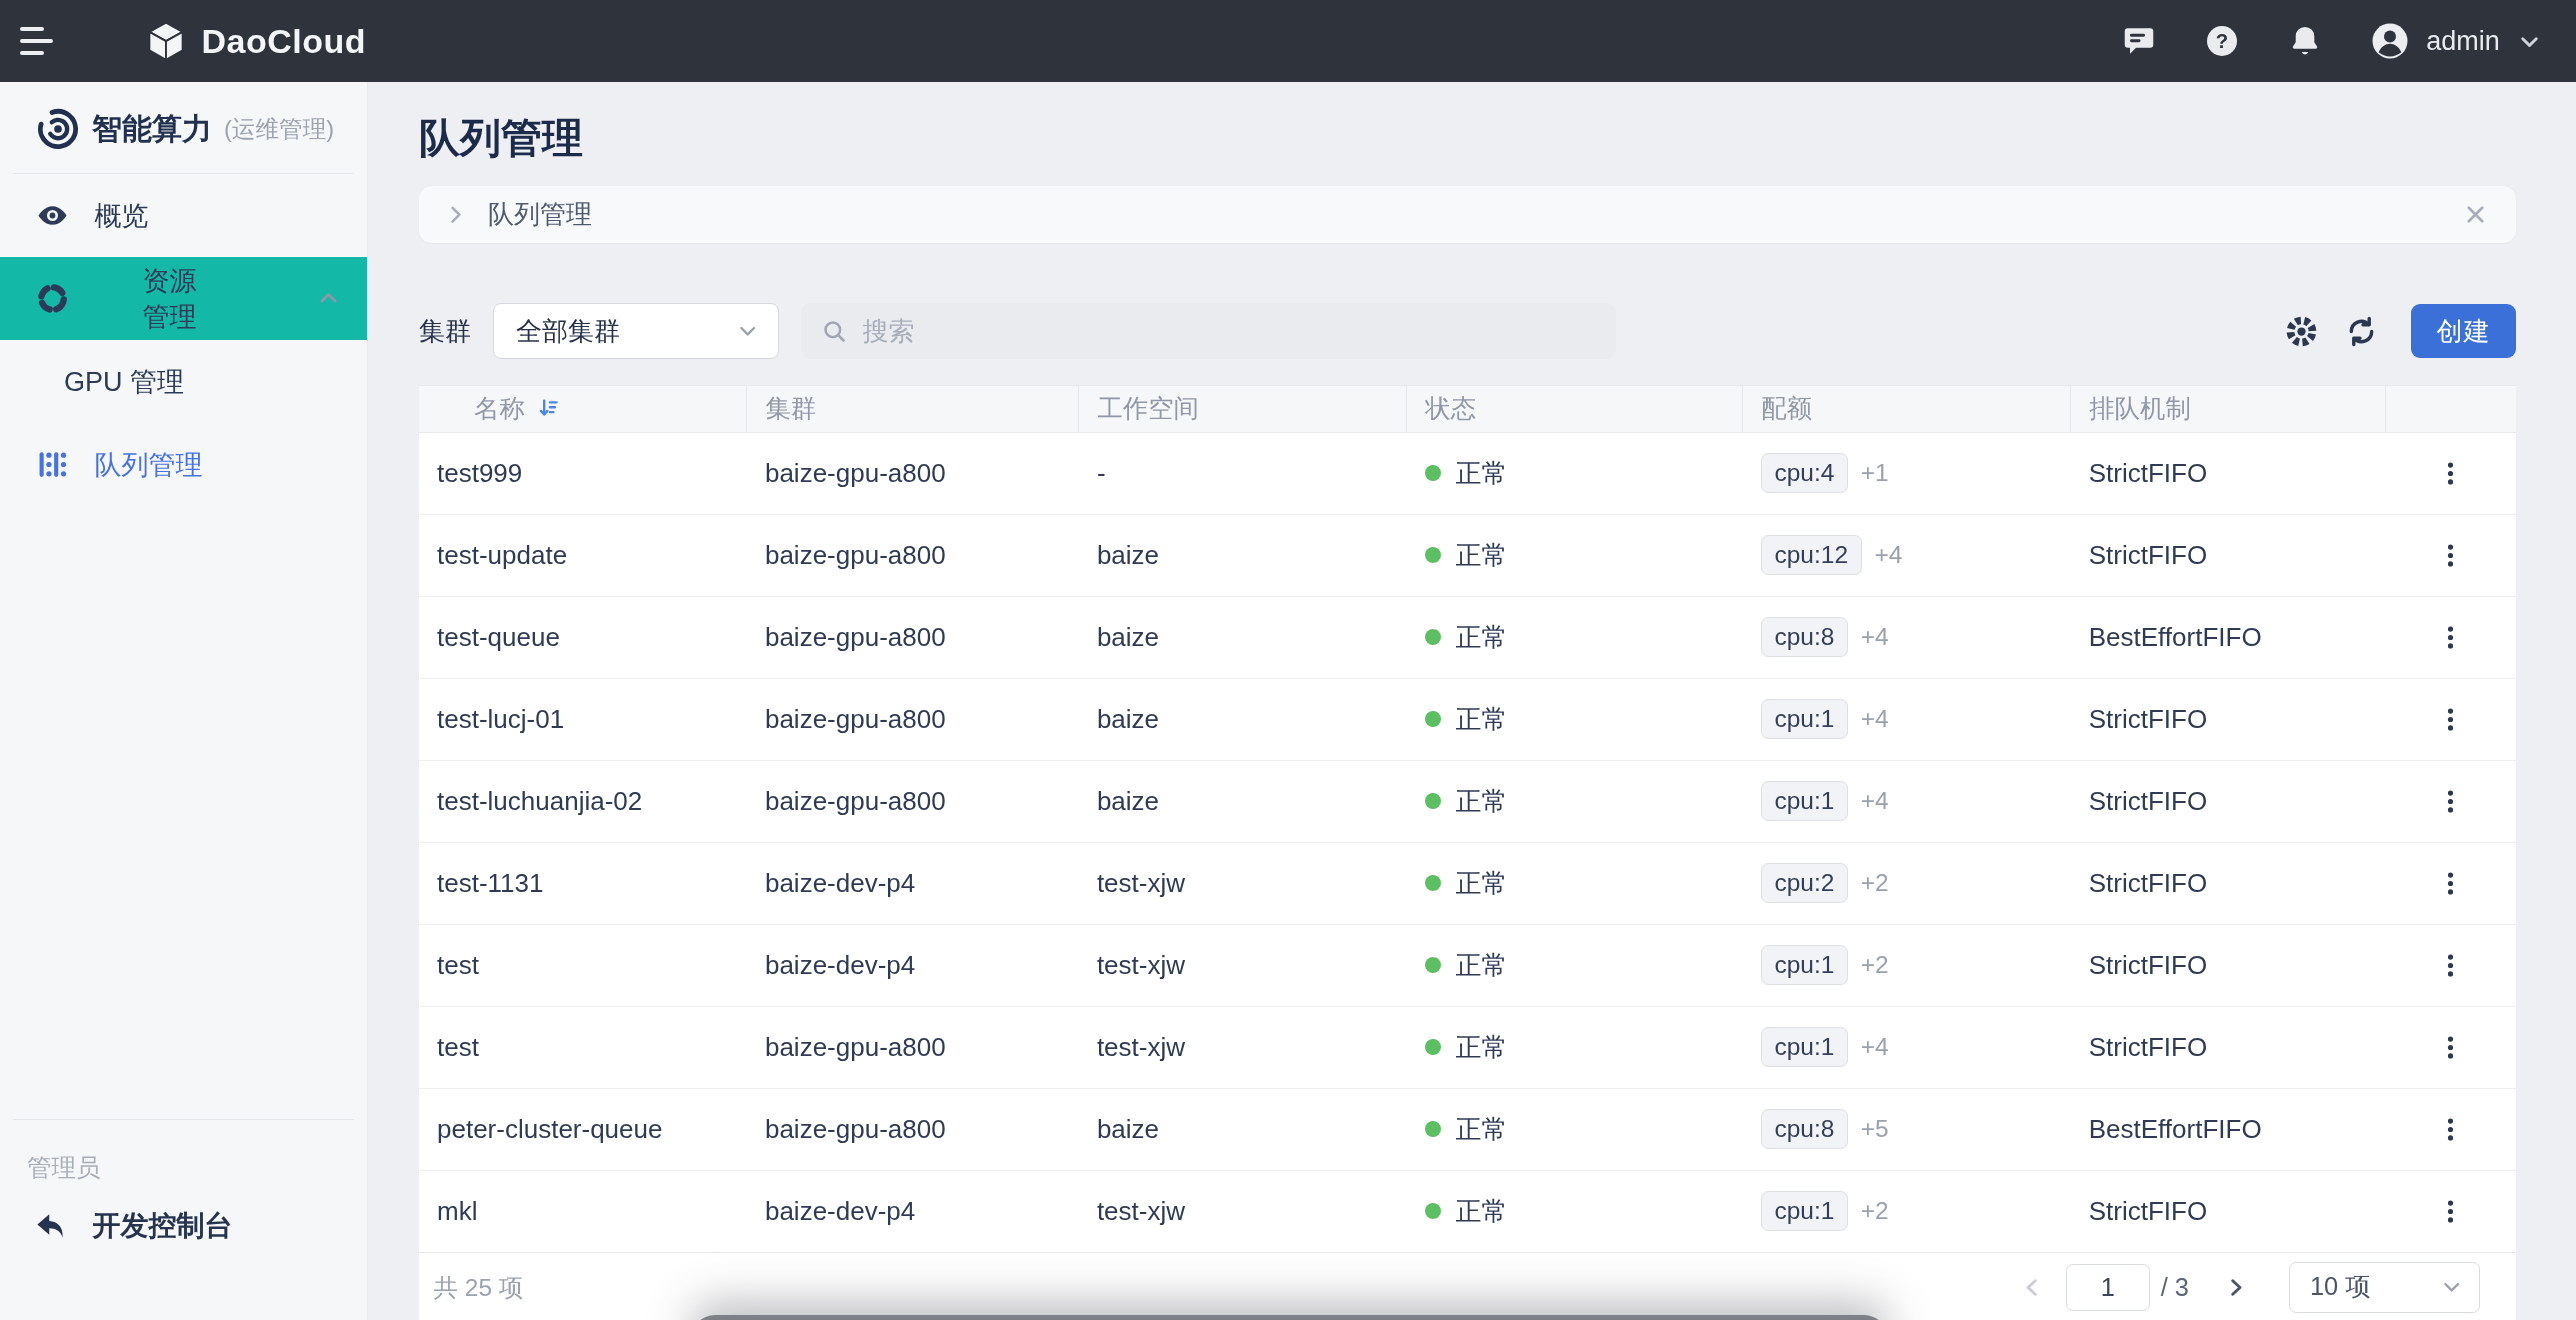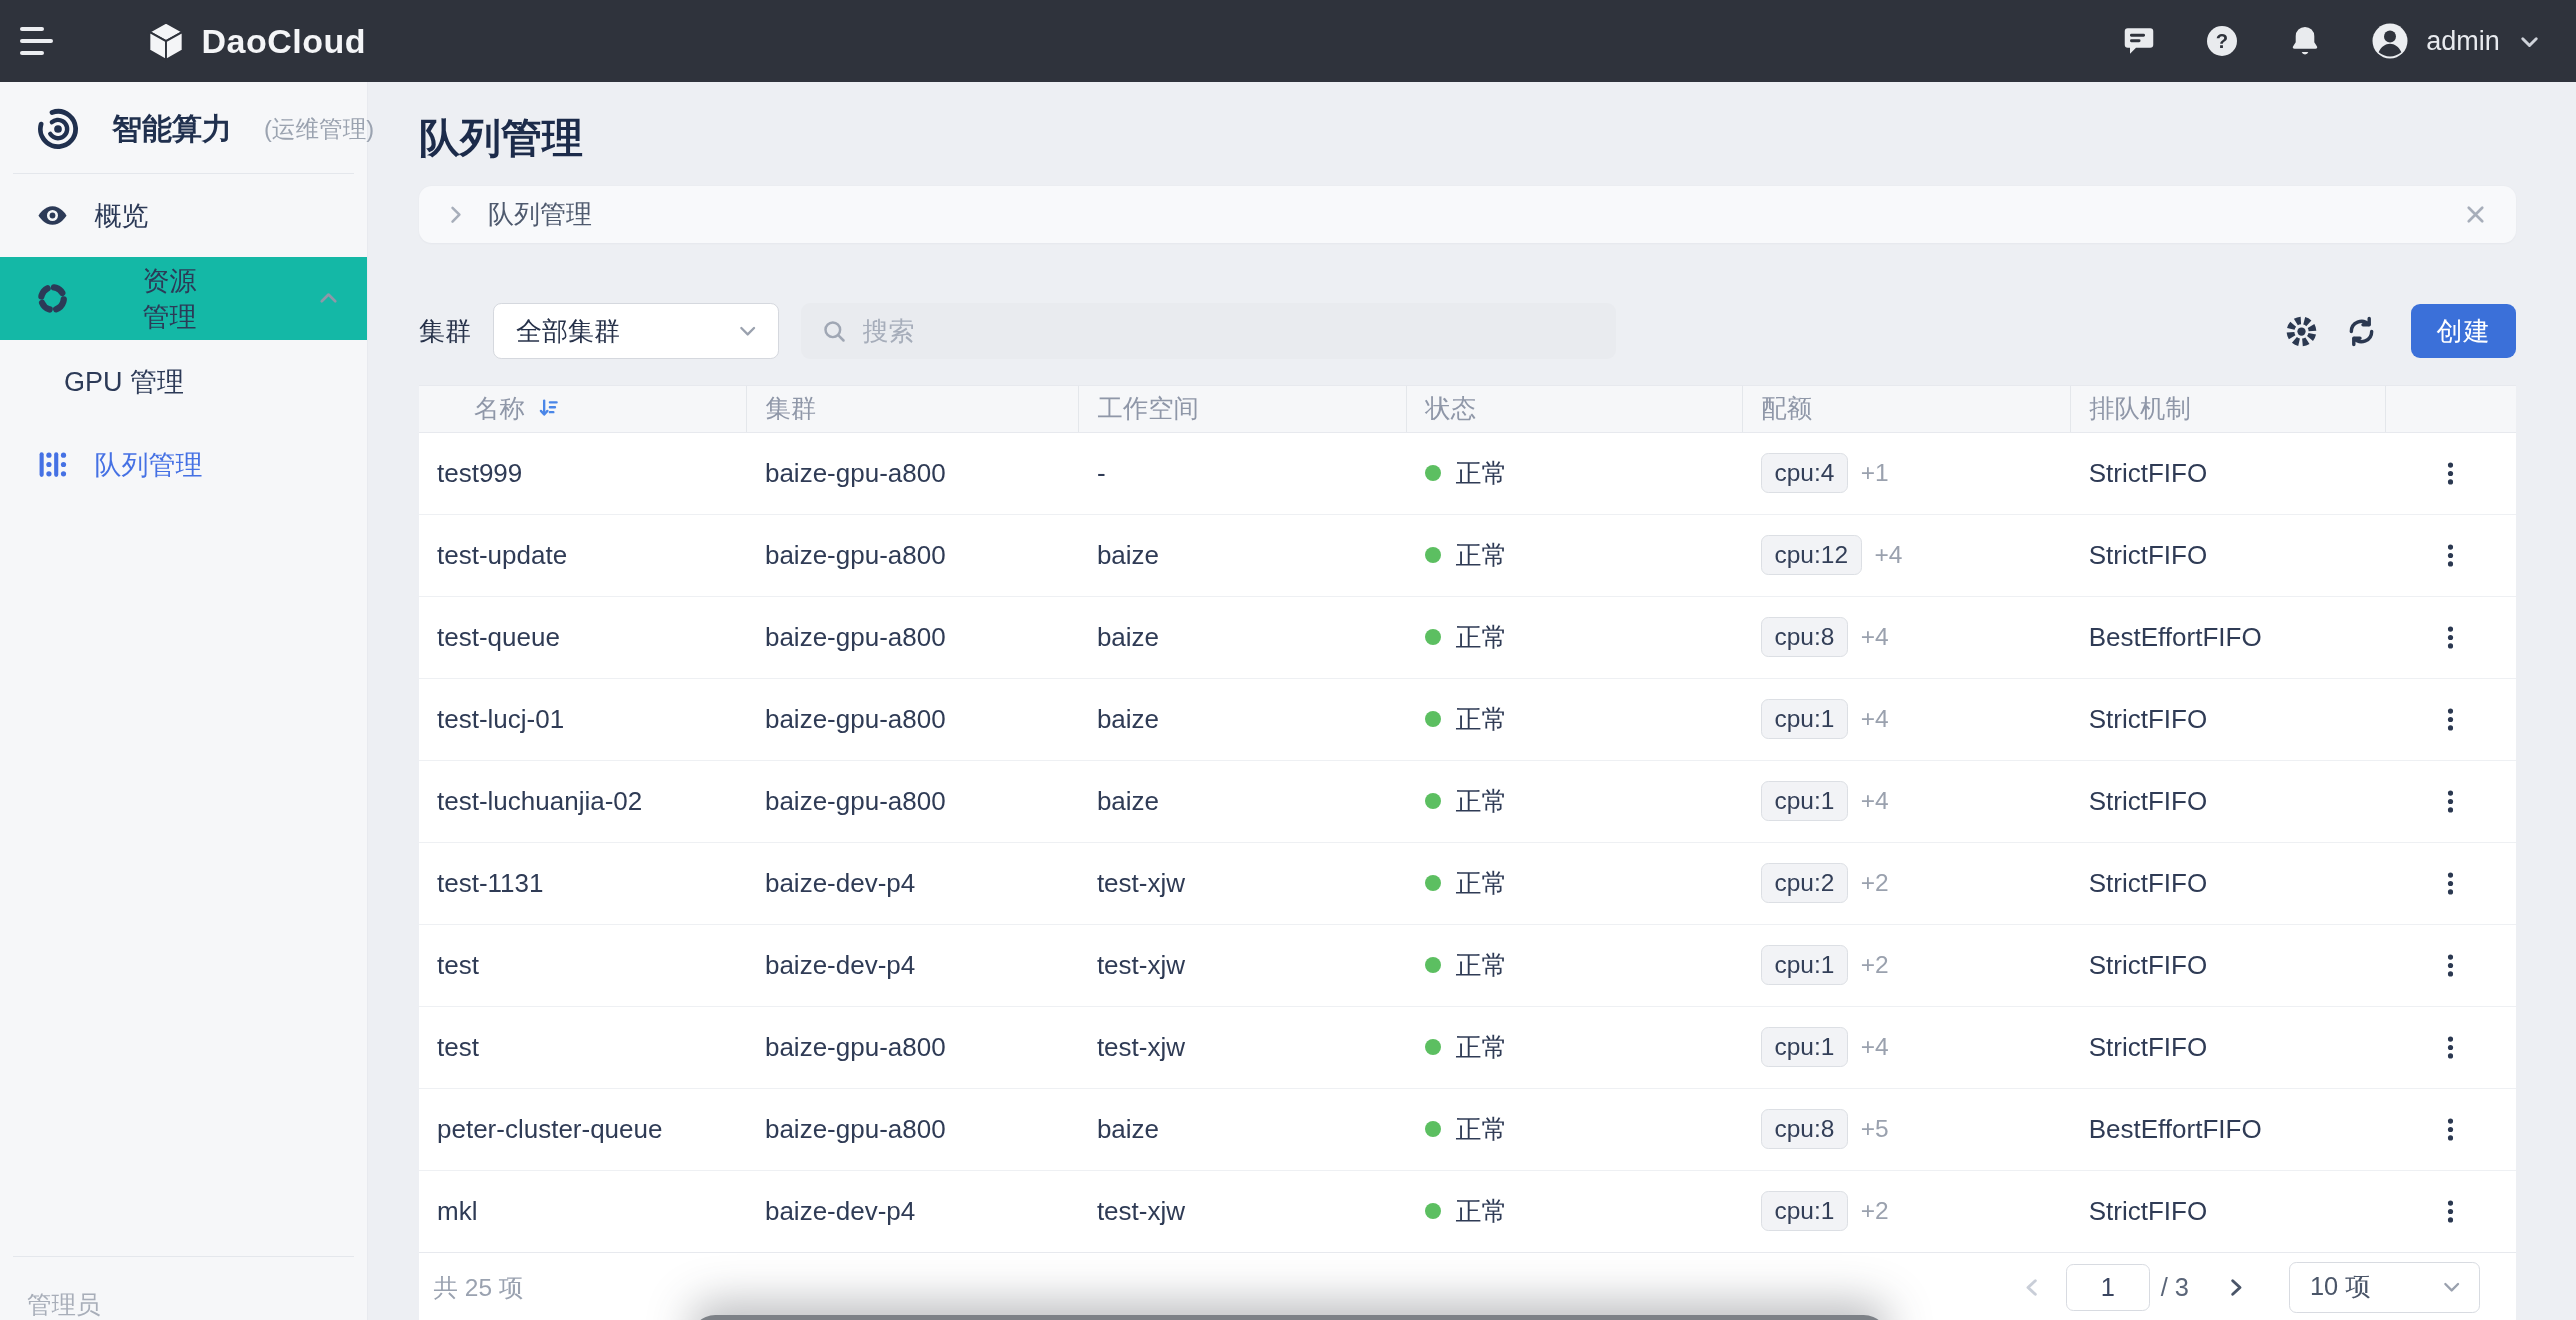--- a/index.html
+++ b/index.html
@@ -18,21 +18,21 @@
   .icon-btn { background:none; border:none; cursor:pointer; color:#e9ebee; display:flex; align-items:center; justify-content:center; }
   .topbar .icon-btn { margin-left:47px; }
   .usermenu { display:flex; align-items:center; gap:16.3px; margin-left:47px; cursor:pointer; }
   .username { font-size:27px; color:#e8eaee; }
 
   
   .shell { flex:1; display:flex; min-height:0; }
 
   
   .sidebar { width:368px; flex:0 0 368px; background:#f6f7f9; border-right:0.9px solid #e8eaef; display:flex; flex-direction:column; }
-  .product { display:flex; align-items:center; gap:32px; padding:25.4px 18px 22px 36px; }
+  .product { display:flex; align-items:center; gap:12px; padding:25.4px 18px 22px 36px; }
   .product-title { font-size:30px; font-weight:bold; color:#20304e; white-space:nowrap; }
   .product-sub { font-size:23.6px; color:#9ba3b0; white-space:nowrap; }
   .sb-divider { height:0.9px; background:#e4e7ec; margin:0 12.7px; }
   .sb-item { height:83px; display:flex; align-items:center; padding:0 25.4px 0 36px; cursor:pointer; font-size:27px; color:#2c3a57; }
   .sb-item .sb-ic { width:33px; display:flex; justify-content:center; margin-right:25.4px; color:#2c3a57; }
   .sb-item.section { background:#14b8a6;gap:48px; }
   .sb-item .sb-spring { flex:1; }
   .sb-item.sub { padding-left:64px; }
   .sb-item.active { color:#4571e4; }
   .sb-item.active .sb-ic { color:#4571e4; }
@@ -219,20 +219,28 @@
                 <circle cx="20" cy="18.8" r="1.9" fill="currentColor"></circle>
             </svg>
           </span>
           <span>队列管理</span>
         </div>
       </nav>
 
       <div class="sb-grow"></div>
       <div class="sb-divider"></div>
       <div class="sb-role">管理员</div>
+      <div class="sb-dev">
+        <span class="sb-ic">
+          <svg viewBox="0 0 24 24" width="36" height="36">
+            <path d="M11.5 4.2 3.6 11l7.9 6.8v-4.3c4.6.1 7.5 1.9 8.9 6.1.4-6.9-3.2-10.6-8.9-10.9V4.2z" fill="currentColor"></path>
+          </svg>
+        </span>
+        <span>开发控制台</span>
+      </div>
     </aside>
 
     <main class="main">
       <h1 class="page-title">队列管理</h1>
 
       <div class="tab-bar">
         <div class="crumb">
           <span>
             <svg viewBox="0 0 24 24" width="25.4" height="25.4">
                 <polyline points="9,5.5 15.5,12 9,18.5" fill="none" stroke="#a7aeba" stroke-width="2.4" stroke-linecap="round" stroke-linejoin="round"></polyline>

